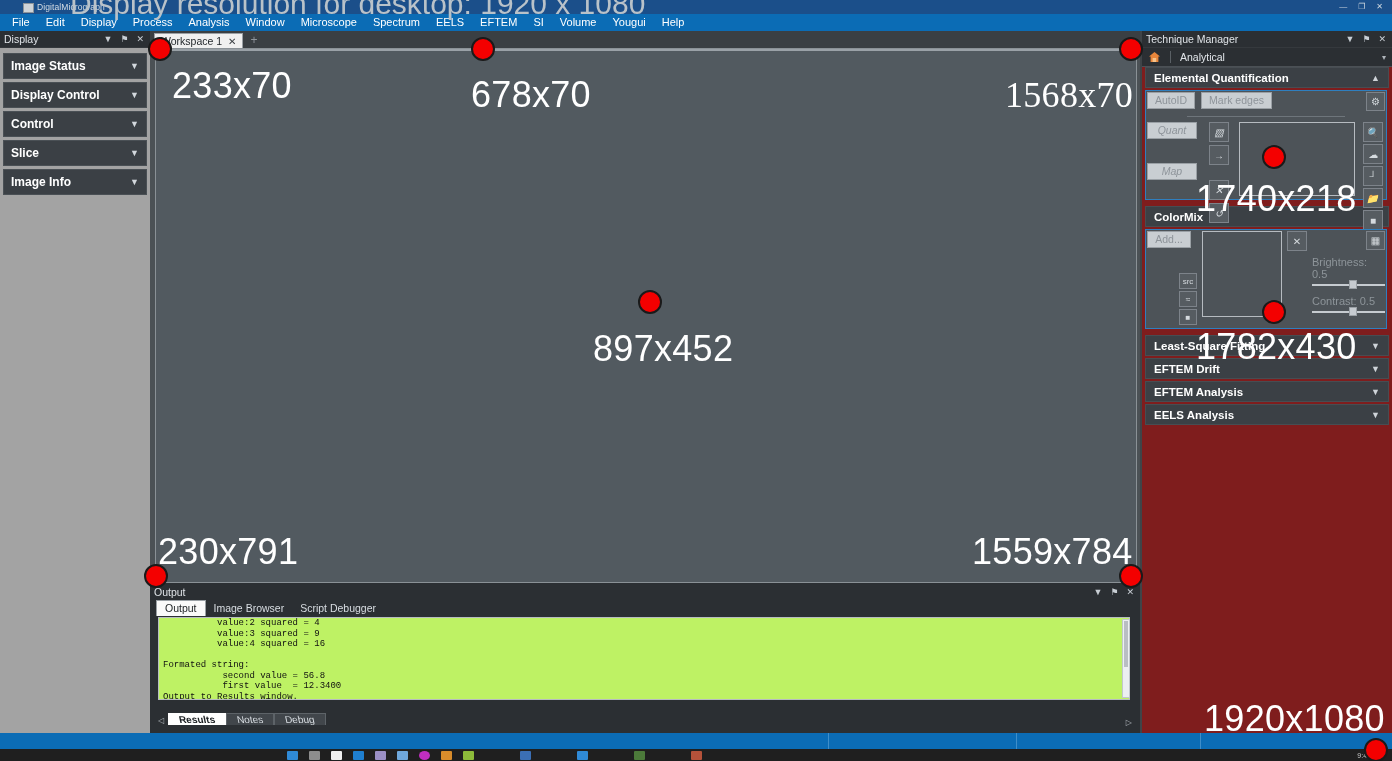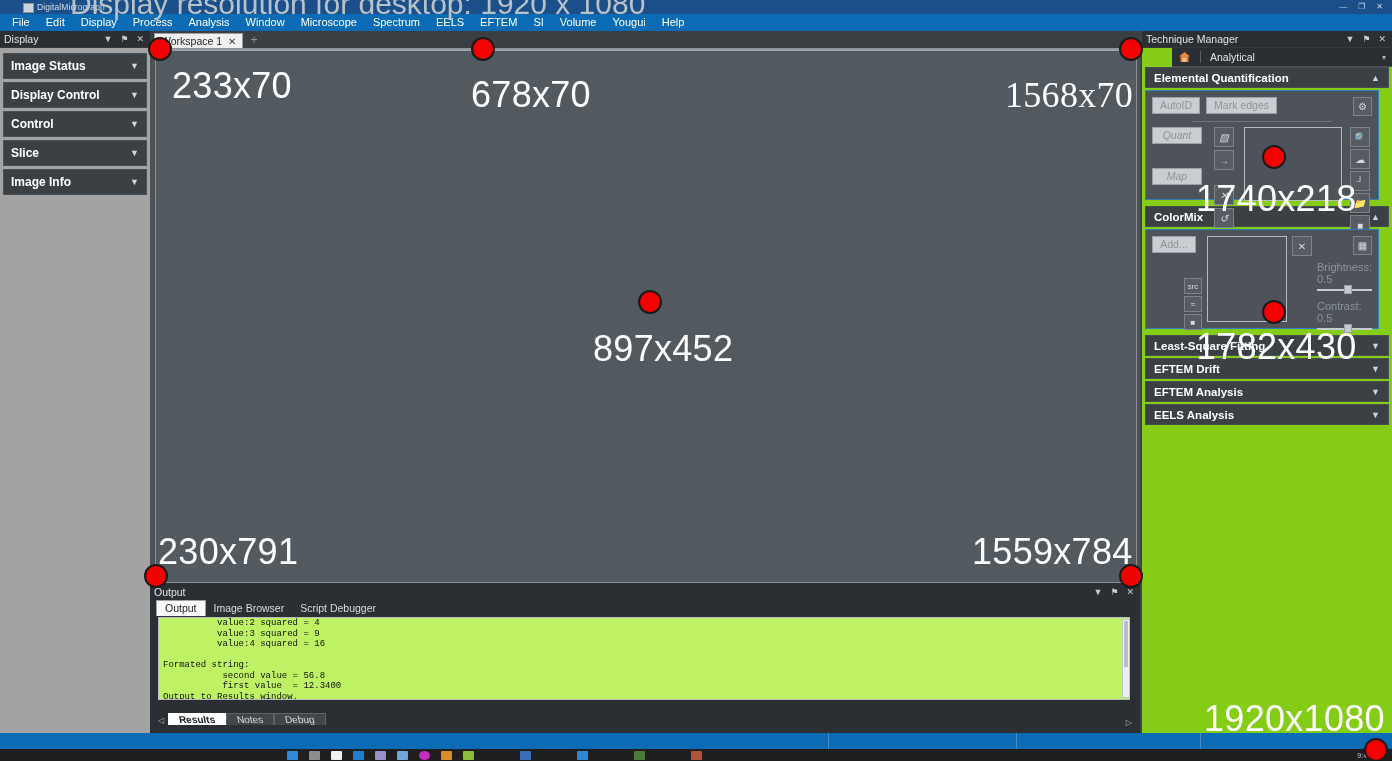--- a/index.html
+++ b/index.html
@@ -78,33 +78,33 @@
   .btabs .arrow{ color:#aeb4ba; font-size:8px; padding:0 4px 2px 0; }
   .btab{
     font-size:10px; color:#d8dde2; padding:0 10px; line-height:14px; height:14px;
     border:1px solid #5d6368; border-bottom:none; transform:skewX(-12deg); background:#41464b;
   }
   .btab span{ display:inline-block; transform:skewX(12deg); }
   .btab.active{ background:#ffffff; color:#1b1f22; font-weight:bold; border-color:#ffffff; }
   .bscroll{ position:absolute; right:8px; bottom:6px; color:#aeb4ba; font-size:8px; }
 
   
-  #rightdock{ position:absolute; left:1142px; top:31px; width:250px; height:702px; background:#84cc16; }
-  #analbar{ height:19px; background:#2b2f33; display:flex; align-items:center; padding:0 6px; border-bottom:1px solid #4b5055;margin-left:30px; }
+  #rightdock{ position:absolute; left:1142px; top:31px; width:250px; height:702px; background:#7f1d1d; }
+  #analbar{ height:19px; background:#2b2f33; display:flex; align-items:center; padding:0 6px; border-bottom:1px solid #4b5055; }
   #analbar .homeic{ width:13px; height:12px; position:relative; }
   #analbar .divider{ width:1px; height:12px; background:#5a6065; margin:0 9px; }
   #analbar .anal-label{ font-size:10.5px; color:#e2e6ea; }
   #analbar .anal-caret{ margin-left:auto; font-size:8px; color:#aeb4ba; }
 
   .rsec-head{
     height:21px; background:#3b4045; display:flex; align-items:center; padding:0 8px;
     color:#ffffff; font-weight:bold; font-size:11.5px; margin:0 3px 2px 3px; border:1px solid #474d52;
   }
   .rsec-head .caret{ margin-left:auto; font-size:9px; color:#cfd4d9; }
-  .rsec-body{ margin:0 13px 6px 3px; background:#4d5358; border:1px solid #2f7fbf; padding:6px; position:relative; }
+  .rsec-body{ margin:0 5px 6px 3px; background:#4d5358; border:1px solid #2f7fbf; padding:1px; position:relative; }
 
   .gbtn{
     background:#c9ced2; color:#8e949a; border:1px solid #9aa0a5; font-size:10.5px;
     height:17px; line-height:15px; padding:0 7px; display:inline-block; text-align:center;
   }
   .iconbtn{
     width:20px; height:20px; background:#565c61; border:1px solid #7d838a;
     display:flex; align-items:center; justify-content:center; color:#d5dade; font-size:10px;
   }
   .preview{ background:#4d5358; border:1px solid #b6bbc0; }

